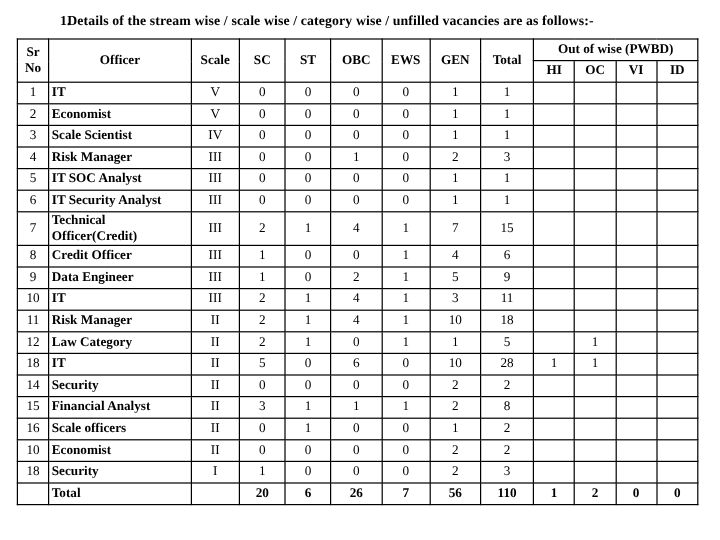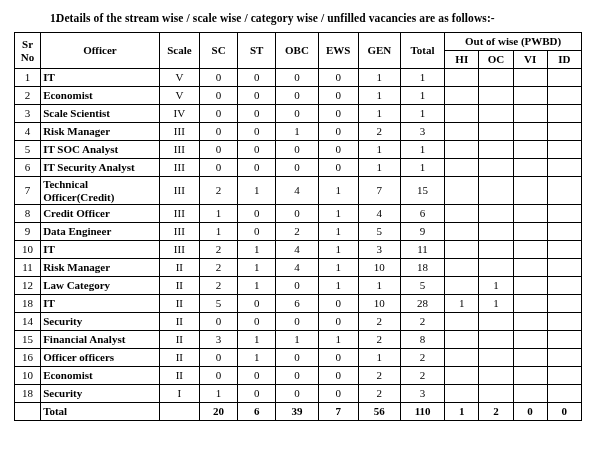--- a/index.html
+++ b/index.html
@@ -353,21 +353,21 @@
           <td class="c">1</td>
           <td class="c">2</td>
           <td class="c">8</td>
           <td class="c"></td>
           <td class="c"></td>
           <td class="c"></td>
           <td class="c"></td>
         </tr>
         <tr>
           <td class="c">16</td>
-          <td class="l">Officer officers</td>
+          <td class="l">Scale officers</td>
           <td class="c">II</td>
           <td class="c">0</td>
           <td class="c">1</td>
           <td class="c">0</td>
           <td class="c">0</td>
           <td class="c">1</td>
           <td class="c">2</td>
           <td class="c"></td>
           <td class="c"></td>
           <td class="c"></td>
@@ -402,21 +402,21 @@
           <td class="c"></td>
           <td class="c"></td>
           <td class="c"></td>
         </tr>
         <tr class="tot-row">
           <td class="c"></td>
           <td class="tot-label">Total</td>
           <td class="c"></td>
           <td class="c">20</td>
           <td class="c">6</td>
-          <td class="c">39</td>
+          <td class="c">26</td>
           <td class="c">7</td>
           <td class="c">56</td>
           <td class="c">110</td>
           <td class="c">1</td>
           <td class="c">2</td>
           <td class="c">0</td>
           <td class="c">0</td>
         </tr>
       </tbody>
   </table>

